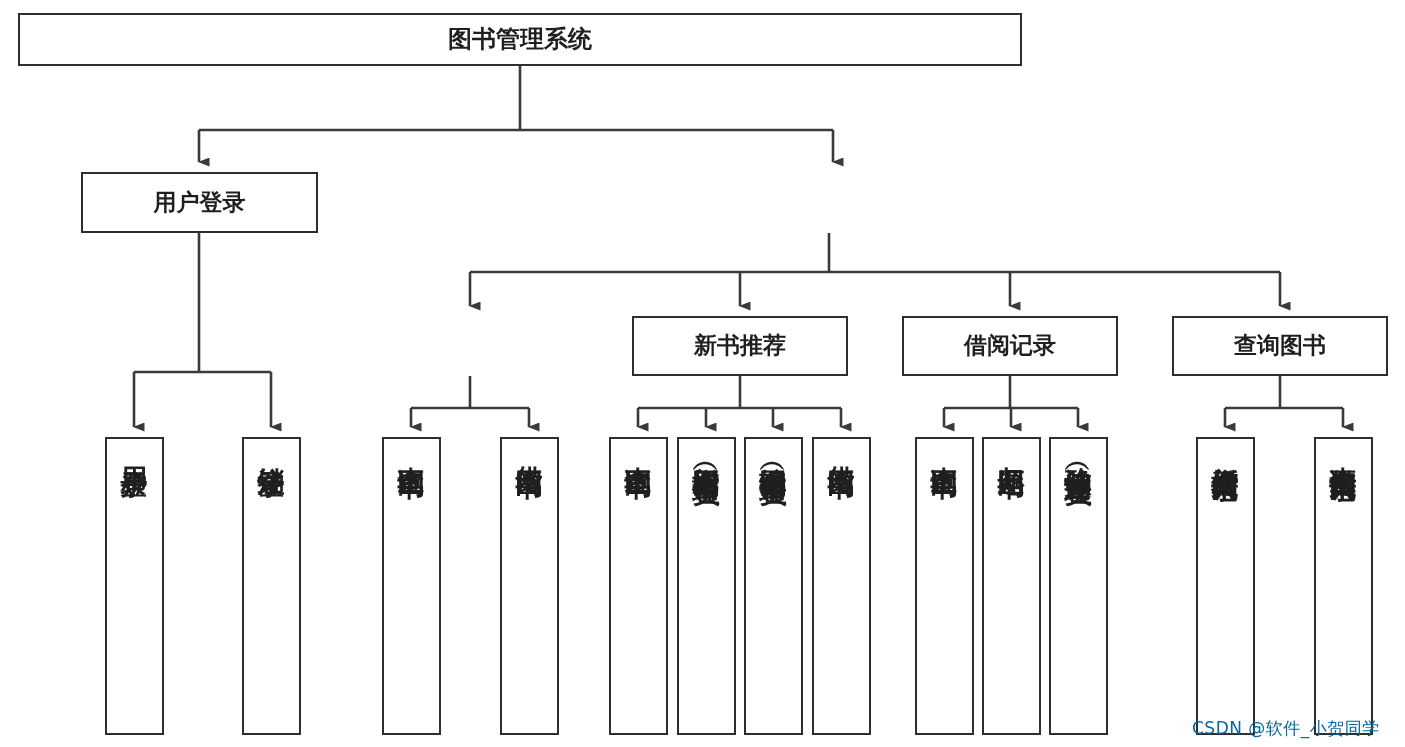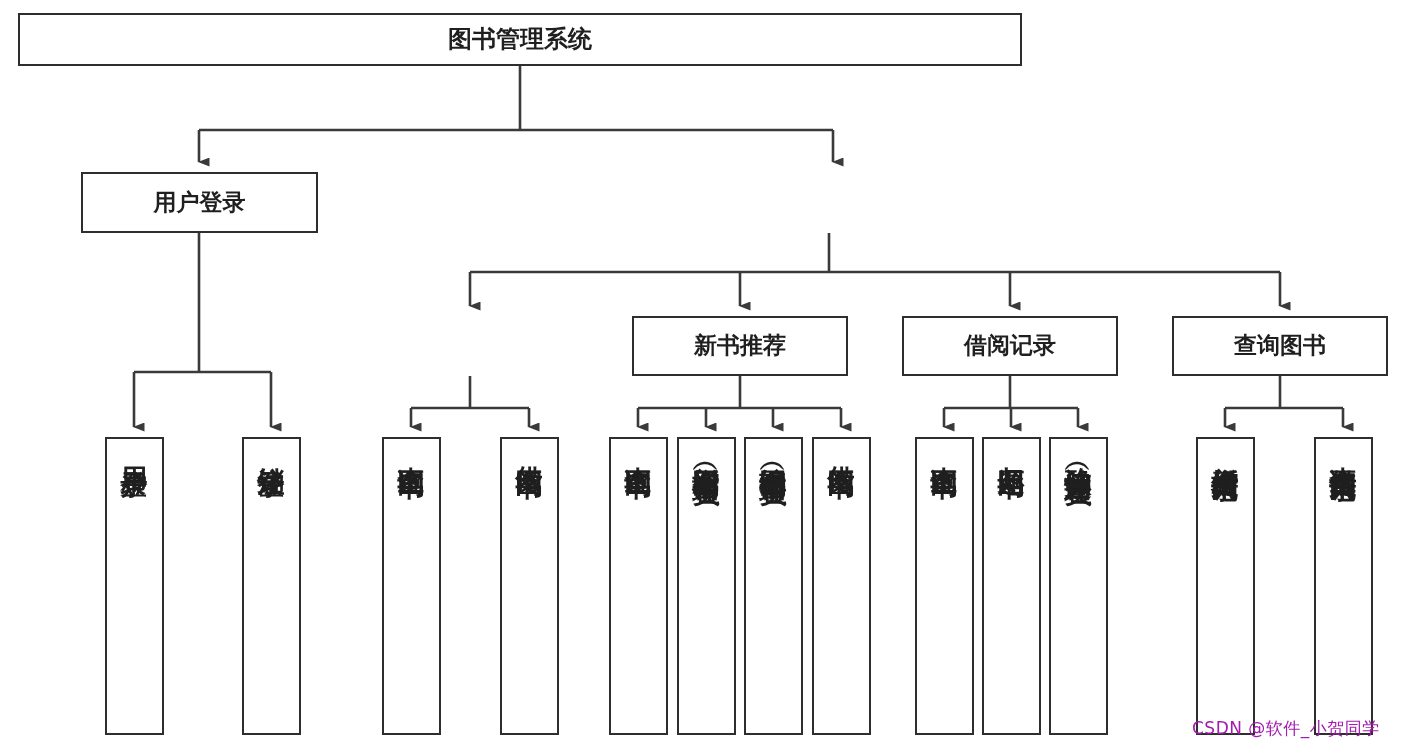--- a/index.html
+++ b/index.html
@@ -55,21 +55,21 @@
   .node-v .node-label {
     writing-mode: vertical-rl;
     text-orientation: upright;
     font-size: 27px;
     letter-spacing: 2px;
     line-height: 1;
   }
   .watermark {
     position: absolute;
     font-size: 17px;
-    color: #a21caf;
+    color: #0369a1;
     letter-spacing: 0.5px;
     white-space: nowrap;
     pointer-events: none;
   }
 </style>
 </head>
 <body>
 
 <div id="diagram-root">
 

